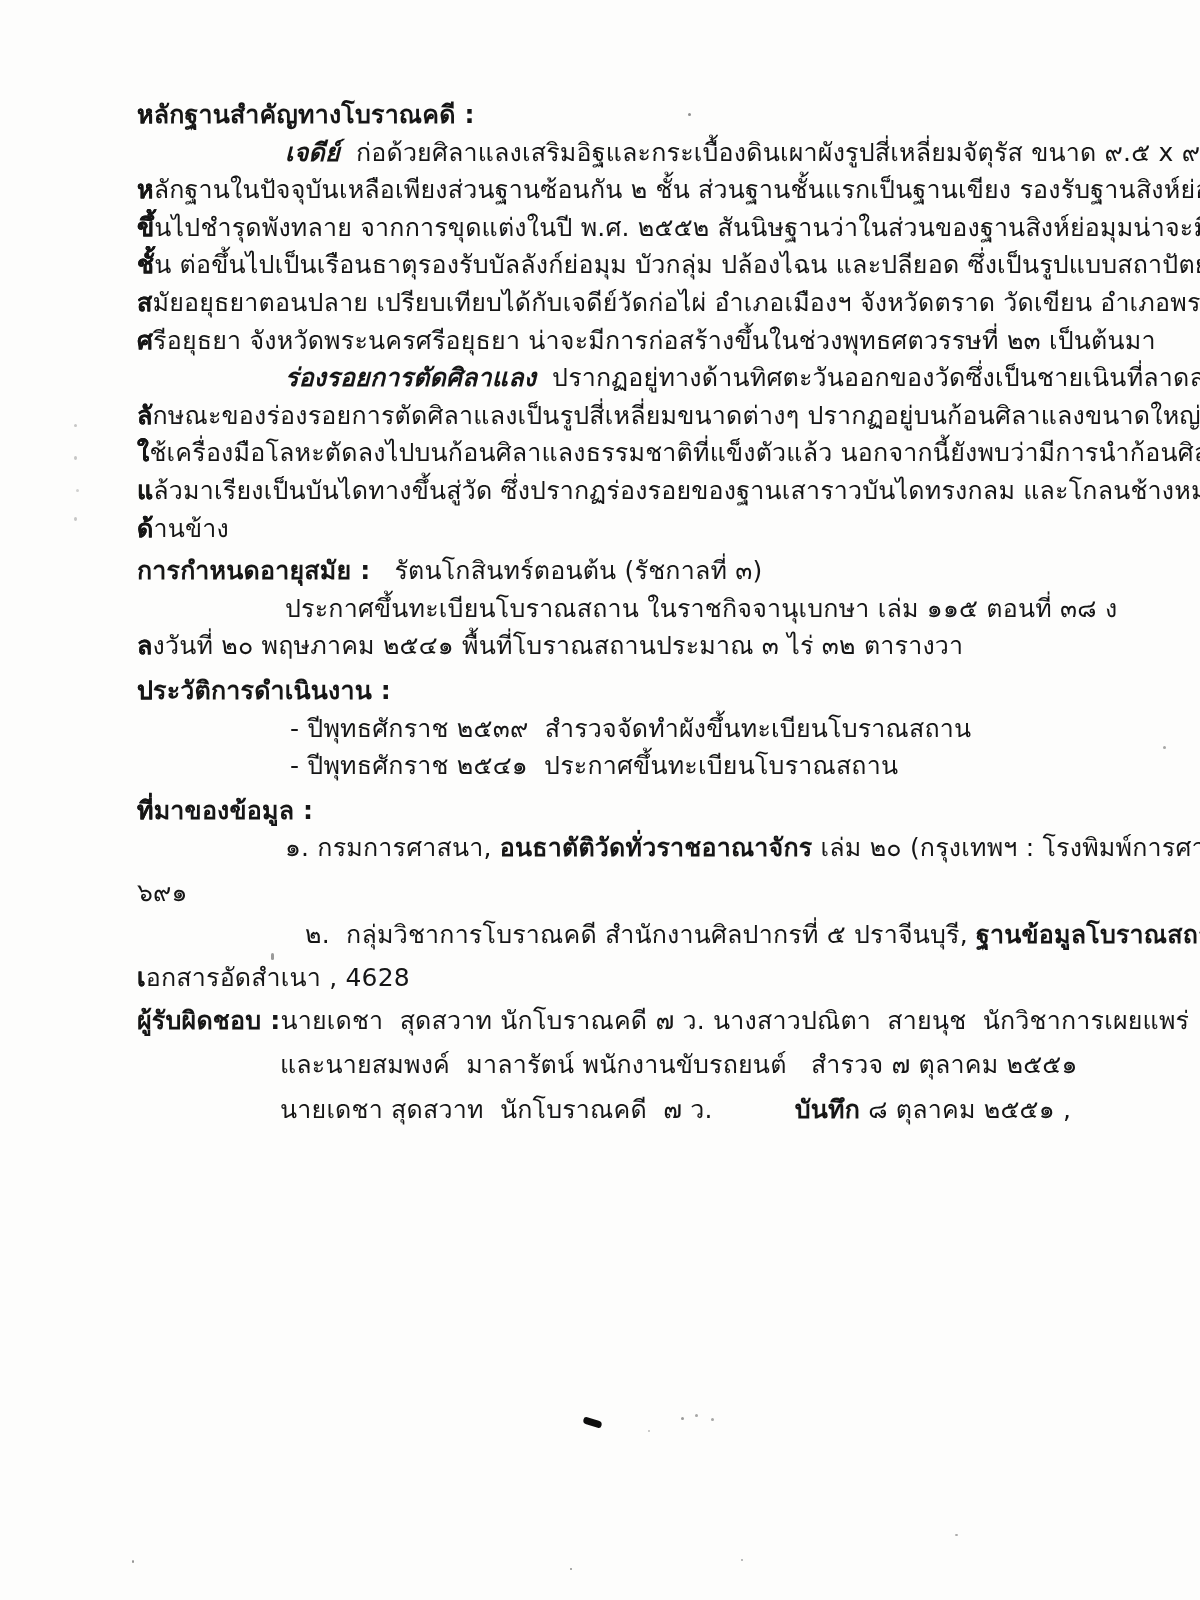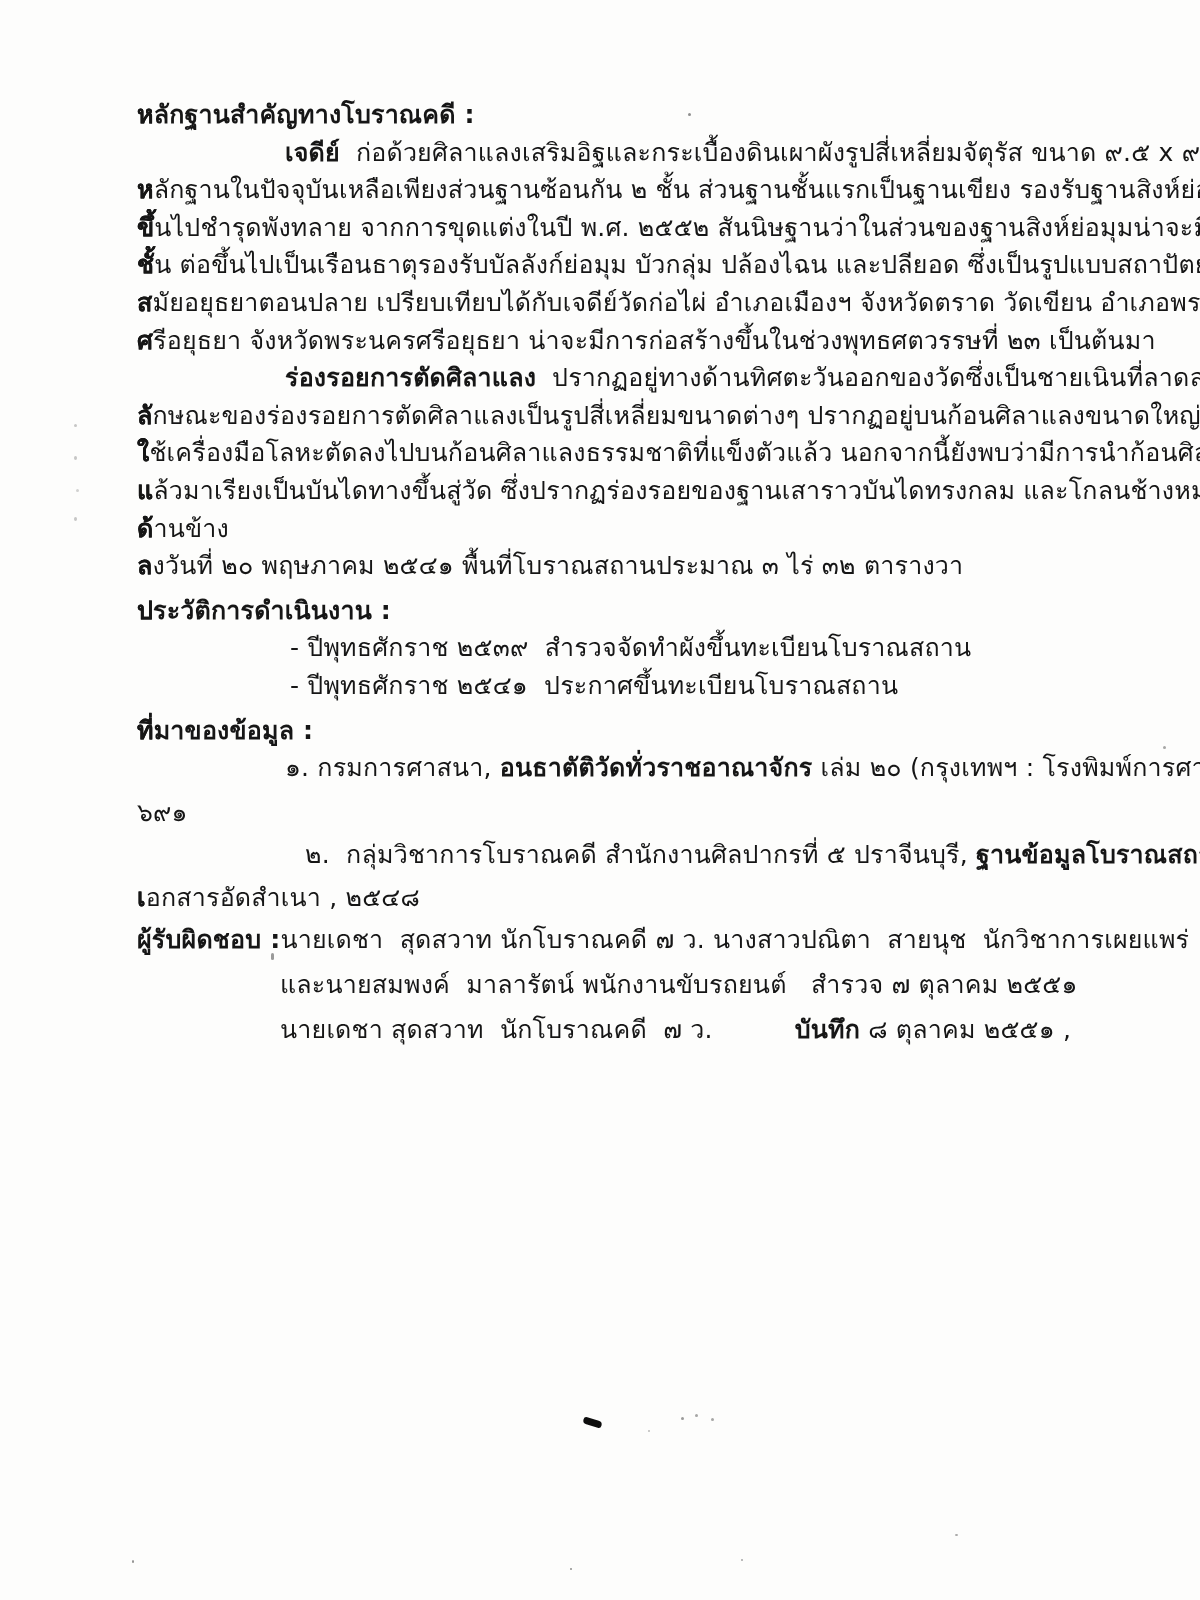--- a/index.html
+++ b/index.html
@@ -21,21 +21,21 @@
   }
 
   .ln {
     font-size:25px;
     line-height:37.6px;
     white-space:nowrap;
     letter-spacing:0.2px;
   }
 
   .b  { font-weight:700; }
-  .bi { font-weight:700; }
+  .bi { font-weight:700; font-style:italic; }
 
   
   .fl::first-letter { font-weight:700; text-shadow:0 0 0.6px #000; }
 
   .indent  { padding-left:148px; }  
   .indent2 { padding-left:153px; }  
   .indent3 { padding-left:168px; }  
   .indent4 { padding-left:143px; }  
 
   .gap-s { margin-top:5px; }
@@ -80,36 +80,40 @@
     <div class="ln fl">ศรีอยุธยา จังหวัดพระนครศรีอยุธยา น่าจะมีการก่อสร้างขึ้นในช่วงพุทธศตวรรษที่ ๒๓ เป็นต้นมา</div>
 
     <div class="ln indent">
       <span class="bi lead">ร่องรอยการตัดศิลาแลง</span><span>ปรากฏอยู่ทางด้านทิศตะวันออกของวัดซึ่งเป็นชายเนินที่ลาดลงไป</span>
     </div>
     <div class="ln fl">ลักษณะของร่องรอยการตัดศิลาแลงเป็นรูปสี่เหลี่ยมขนาดต่างๆ ปรากฏอยู่บนก้อนศิลาแลงขนาดใหญ่คล้ายกับ</div>
     <div class="ln fl">ใช้เครื่องมือโลหะตัดลงไปบนก้อนศิลาแลงธรรมชาติที่แข็งตัวแล้ว นอกจากนี้ยังพบว่ามีการนำก้อนศิลาแลงที่ตัด</div>
     <div class="ln fl">แล้วมาเรียงเป็นบันไดทางขึ้นสู่วัด ซึ่งปรากฏร่องรอยของฐานเสาราวบันไดทรงกลม และโกลนช้างหมอบอยู่บริเวณ</div>
     <div class="ln fl">ด้านข้าง</div>
 
+    <div class="ln gap-s">
+      <span class="b label-gap fl">การกำหนดอายุสมัย :</span><span>รัตนโกสินทร์ตอนต้น (รัชกาลที่ ๓)</span>
+    </div>
 
+    <div class="ln indent">ประกาศขึ้นทะเบียนโบราณสถาน ในราชกิจจานุเบกษา เล่ม ๑๑๕ ตอนที่ ๓๘ ง</div>
     <div class="ln fl">ลงวันที่ ๒๐ พฤษภาคม ๒๕๔๑ พื้นที่โบราณสถานประมาณ ๓ ไร่ ๓๒ ตารางวา</div>
 
     <div class="ln b gap-m fl">ประวัติการดำเนินงาน :</div>
     <div class="ln indent2">- ปีพุทธศักราช ๒๕๓๙&nbsp; สำรวจจัดทำผังขึ้นทะเบียนโบราณสถาน</div>
     <div class="ln indent2">- ปีพุทธศักราช ๒๕๔๑&nbsp; ประกาศขึ้นทะเบียนโบราณสถาน</div>
 
     <div class="ln b gap-m fl">ที่มาของข้อมูล :</div>
     <div class="ln indent">
       <span>๑. กรมการศาสนา, </span><span class="b">อนธาตัติวัดทั่วราชอาณาจักร</span><span> เล่ม ๒๐ (กรุงเทพฯ : โรงพิมพ์การศาสนา, ๒๕๔๔) หน้า</span>
     </div>
     <div class="ln gap-m">๖๙๑</div>
     <div class="ln indent3 gap-s">
       <span>๒.&nbsp; กลุ่มวิชาการโบราณคดี สำนักงานศิลปากรที่ ๕ ปราจีนบุรี, </span><span class="b">ฐานข้อมูลโบราณสถาน และแหล่งโบราณคดี.</span>
     </div>
-    <div class="ln gap-s fl">เอกสารอัดสำเนา , ๒๕๔๘</div>
+    <div class="ln gap-s fl">เอกสารอัดสำเนา , 4628</div>
 
     <div class="ln gap-s">
       <span class="b label-gap-s fl">ผู้รับผิดชอบ :</span><span>นายเดชา&nbsp; สุดสวาท นักโบราณคดี ๗ ว. นางสาวปณิตา&nbsp; สายนุช&nbsp; นักวิชาการเผยแพร่&nbsp; นางสาวกีรติ&nbsp; เก้าอุดม</span>
     </div>
     <div class="ln indent4 gap-m">และนายสมพงค์&nbsp; มาลารัตน์ พนักงานขับรถยนต์&nbsp;&nbsp; สำรวจ ๗ ตุลาคม ๒๕๕๑</div>
     <div class="ln indent4 gap-m">
       <span>นายเดชา สุดสวาท&nbsp; นักโบราณคดี&nbsp; ๗ ว.</span><span class="b rec-gap">บันทึก</span><span>&nbsp;๘ ตุลาคม ๒๕๕๑ ,</span>
     </div>
 
   </div>

